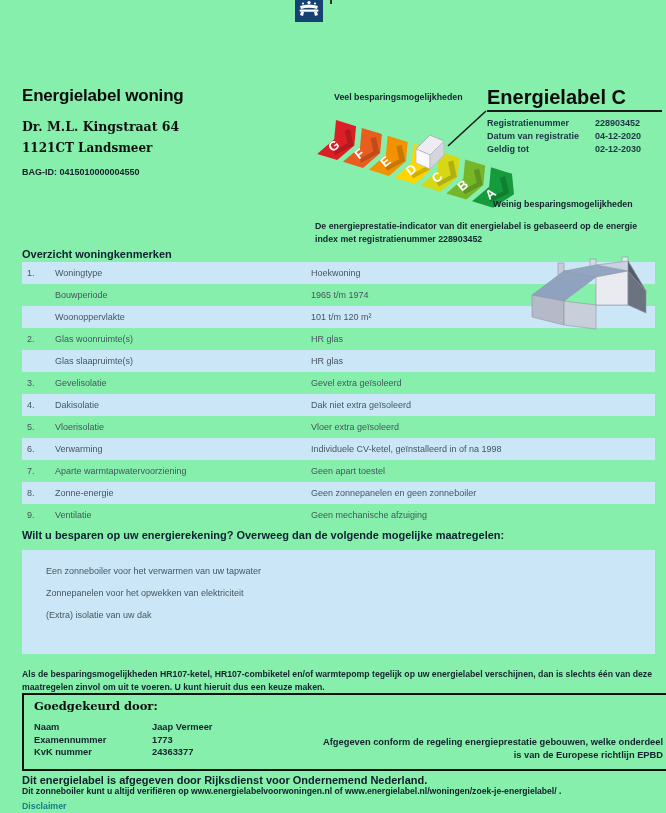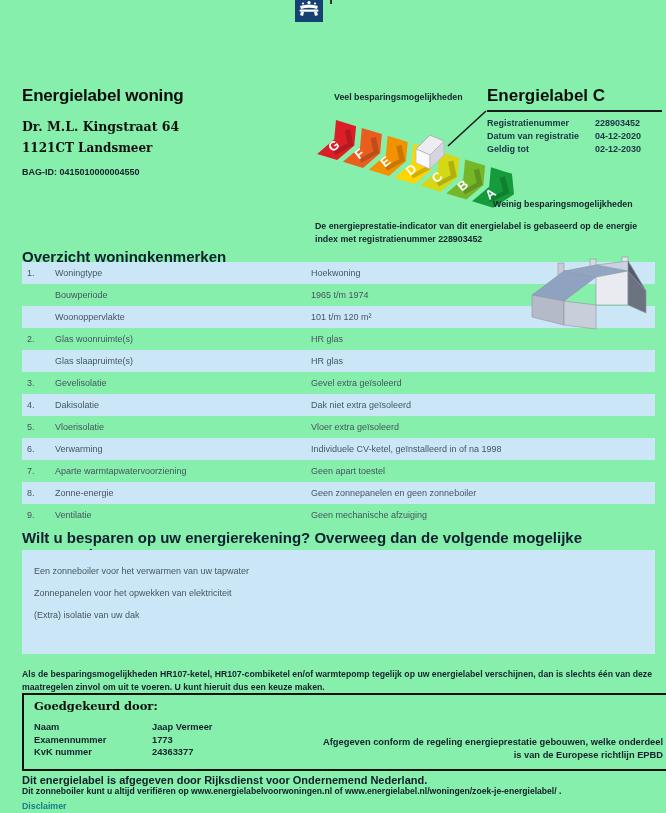--- a/index.html
+++ b/index.html
@@ -11,51 +11,51 @@
   .logo{left:295px;top:0;width:28px;height:22px;background:#154273;}
   .logo-tick{left:330px;top:0;width:2px;height:4px;background:#333;}
 
   
   .doc-title{left:22px;top:86px;font-size:17px;font-weight:bold;color:#0b0b0b;letter-spacing:-0.2px;}
   .addr1{left:22px;top:119px;font-size:12.5px;font-weight:bold;font-family:"DejaVu Serif",serif;color:#101010;}
   .addr2{left:22px;top:141px;font-size:12px;font-weight:bold;font-family:"DejaVu Serif",serif;color:#101010;}
   .bagid{left:22px;top:167px;font-size:9px;font-weight:bold;color:#15202b;}
 
   
-  .label-title{left:487px;top:86px;font-size:17px;font-weight:bold;color:#0b0b0b;}
+  .label-title{left:487px;top:86px;font-size:20px;font-weight:bold;color:#0b0b0b;}
   .label-rule{left:487px;top:110px;width:175px;height:2px;background:#1c1c1c;}
   .reg-table{left:487px;top:117px;font-size:9px;font-weight:bold;color:#1d3246;line-height:13px;}
   .reg-row{display:flex;}
   .reg-label{width:108px;}
   .reg-value{width:66px;}
 
   
   .cap{font-size:8.8px;font-weight:bold;color:#15222e;}
   .cap-veel{left:334px;top:92px;}
   .cap-weinig{left:493px;top:199px;}
   .scale-note{left:315px;top:220px;width:345px;font-size:8.8px;font-weight:bold;color:#15222e;line-height:12.5px;}
 
   .scale-svg{left:308px;top:100px;}
 
   
-  .sect-head{font-size:15px;font-weight:bold;color:#0e1f30;}
+  .sect-head{font-size:11px;font-weight:bold;color:#0e1f30;}
   .overzicht{left:22px;top:248px;}
   .kenmerk-table{left:22px;top:262px;width:633px;font-size:9px;color:#46555f;}
   .k-row{display:flex;align-items:center;height:22px;}
   .k-row:nth-child(odd){background:#cbe7f7;}
   .k-num{width:33px;padding-left:5px;box-sizing:border-box;}
   .k-label{width:256px;}
   .k-value{flex:1;}
 
   .house-svg{left:528px;top:255px;}
 
   
   .besparen{left:22px;top:529px;}
   .measures-box{left:22px;top:550px;width:633px;height:104px;background:#cbe7f7;box-sizing:border-box;
-                padding:15px 12px;font-size:9px;color:#46555f;}
+                padding:15px 24px;font-size:9px;color:#46555f;}
   .measure-item{height:22px;line-height:13px;}
 
   .hr107{left:22px;top:668px;width:632px;font-size:8.7px;font-weight:bold;color:#15222e;line-height:12.5px;}
 
   
   .approval{left:22px;top:693px;width:629px;height:66px;border:2px solid #111;padding:4px 10px;box-sizing:content-box;}
   .approval-head{font-size:11.5px;font-weight:bold;font-family:"DejaVu Serif",serif;color:#0c0c0c;}
   .fields{margin-top:8px;font-size:9.3px;font-weight:bold;color:#15222e;line-height:12.5px;}
   .f-row{display:flex;}
   .f-label{width:118px;}

